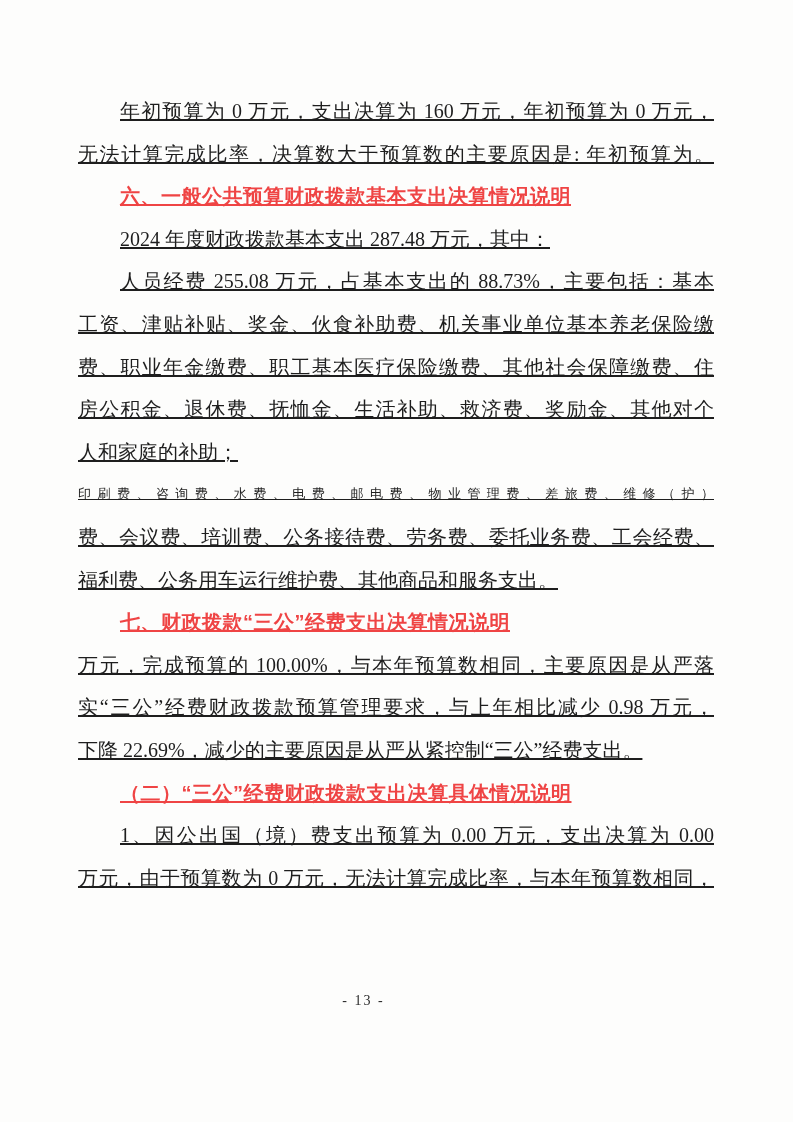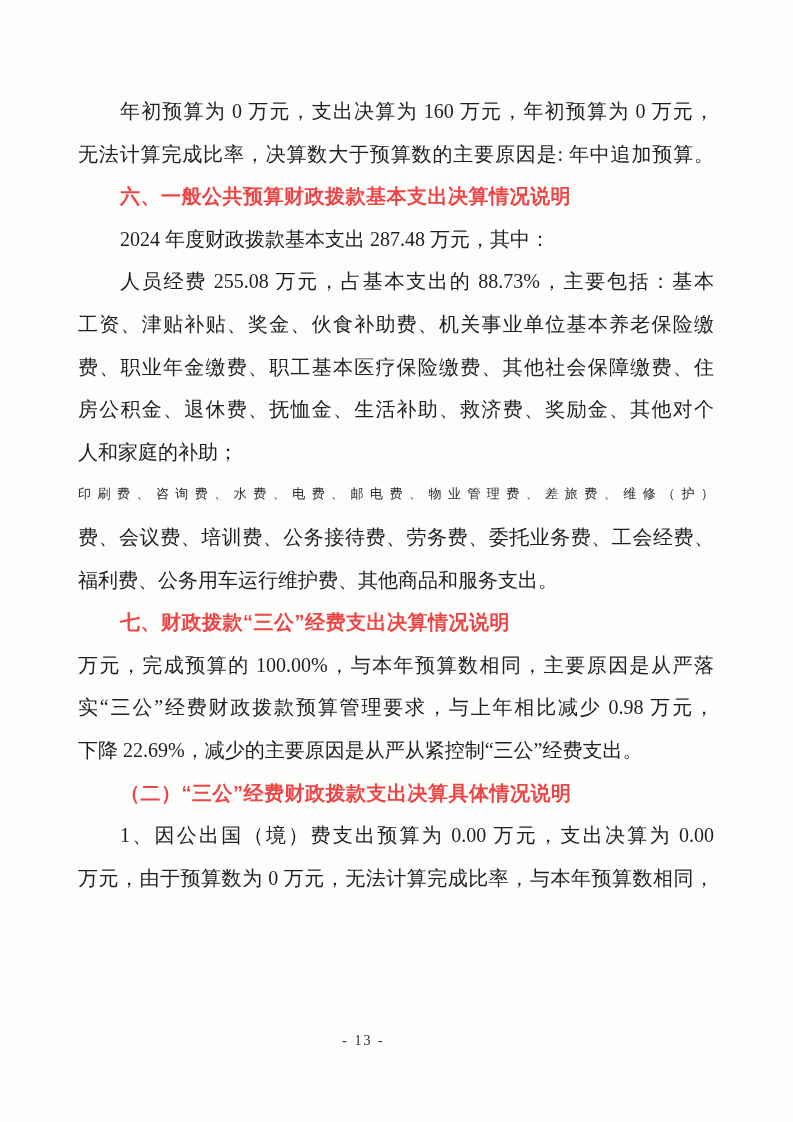--- a/index.html
+++ b/index.html
@@ -21,55 +21,56 @@
     top: 90px;
     width: 636px;
   }
   .line {
     font-size: 20px;
     line-height: 42.6px;
     height: 42.6px;
     text-align: justify;
     white-space: normal;
     overflow: visible;
+    text-decoration: underline;
   }
   .fill {
     text-align-last: justify;
     text-justify: inter-character;
   }
   .indent {
     text-indent: 42px;
   }
   .bold {
     font-weight: 700;
     color: #ef4444;
     font-family: "Liberation Sans", "DejaVu Sans", sans-serif;
     letter-spacing: 0.5px;
   }
   .tight {
     font-size: 13px;
   }
   .footer {
     position: absolute;
-    top: 1033px;
+    top: 993px;
     left: 0;
     width: 727px;
     text-align: center;
     font-size: 14px;
     color: #2a2a2a;
     letter-spacing: 2px;
     font-family: "Liberation Serif", "DejaVu Serif", serif;
   }
 </style>
 </head>
 <body>
 
 <div class="doc">
   <div class="line indent fill">年初预算为 0 万元，支出决算为 160 万元，年初预算为 0 万元，</div>
-  <div class="line fill">无法计算完成比率，决算数大于预算数的主要原因是: 年中追加预算。</div>
+  <div class="line fill">无法计算完成比率，决算数大于预算数的主要原因是: 年初预算为。</div>
   <div class="line indent bold">六、一般公共预算财政拨款基本支出决算情况说明</div>
   <div class="line indent">2024 年度财政拨款基本支出 287.48 万元，其中：</div>
   <div class="line indent fill">人员经费 255.08 万元，占基本支出的 88.73%，主要包括：基本</div>
   <div class="line fill">工资、津贴补贴、奖金、伙食补助费、机关事业单位基本养老保险缴</div>
   <div class="line fill">费、职业年金缴费、职工基本医疗保险缴费、其他社会保障缴费、住</div>
   <div class="line fill">房公积金、退休费、抚恤金、生活补助、救济费、奖励金、其他对个</div>
   <div class="line">人和家庭的补助；</div>
   <div class="line fill tight">印刷费、咨询费、水费、电费、邮电费、物业管理费、差旅费、维修（护）</div>
   <div class="line fill">费、会议费、培训费、公务接待费、劳务费、委托业务费、工会经费、</div>
   <div class="line">福利费、公务用车运行维护费、其他商品和服务支出。</div>

